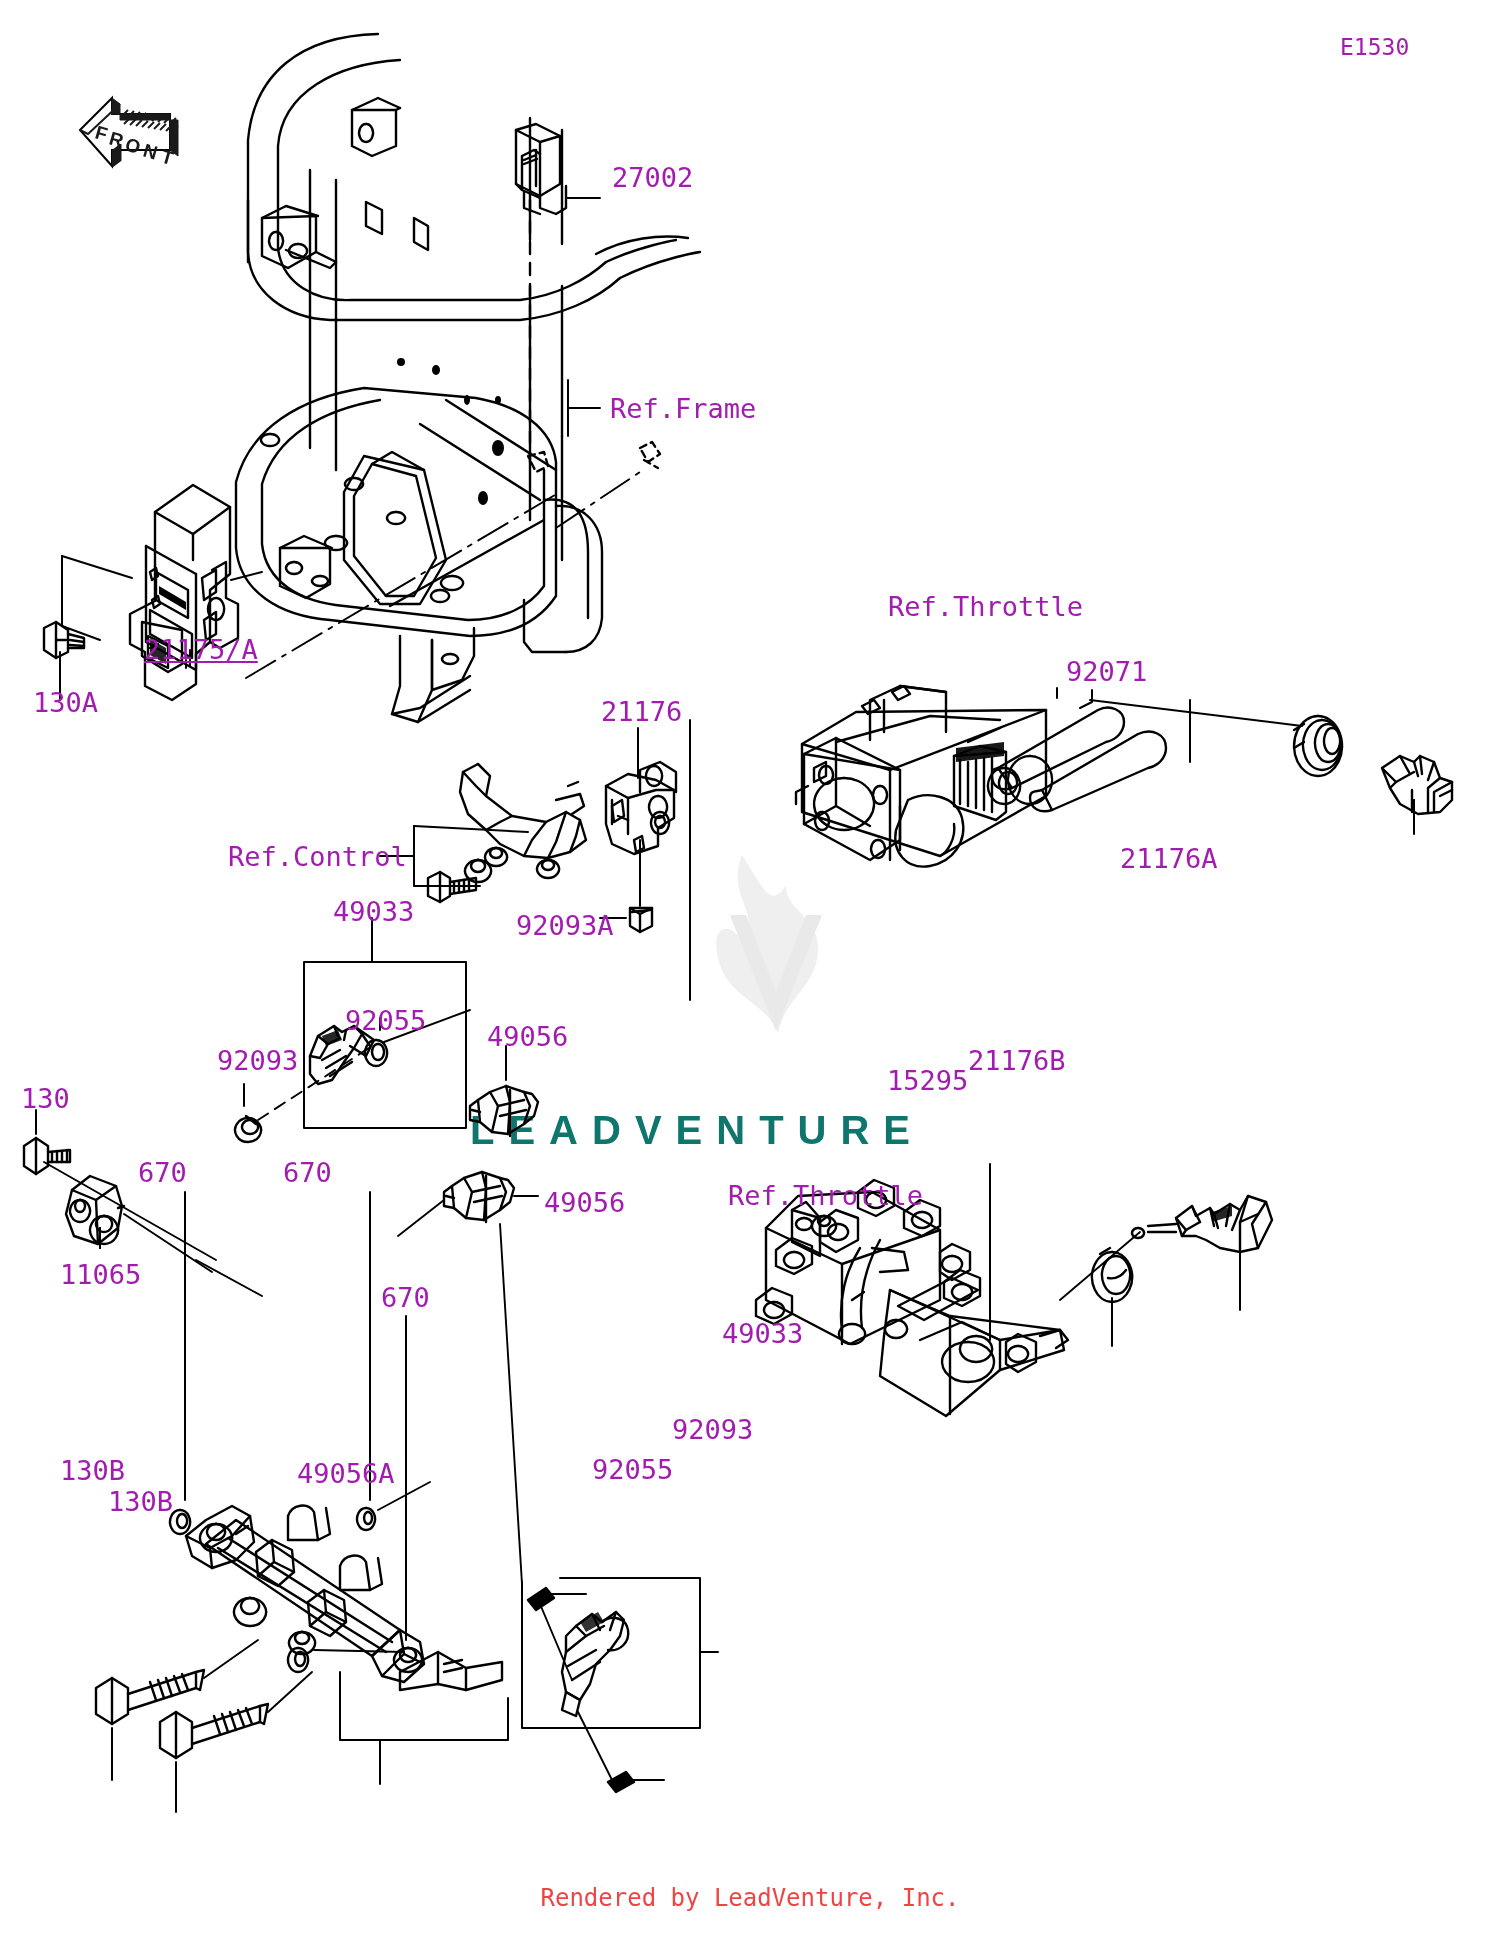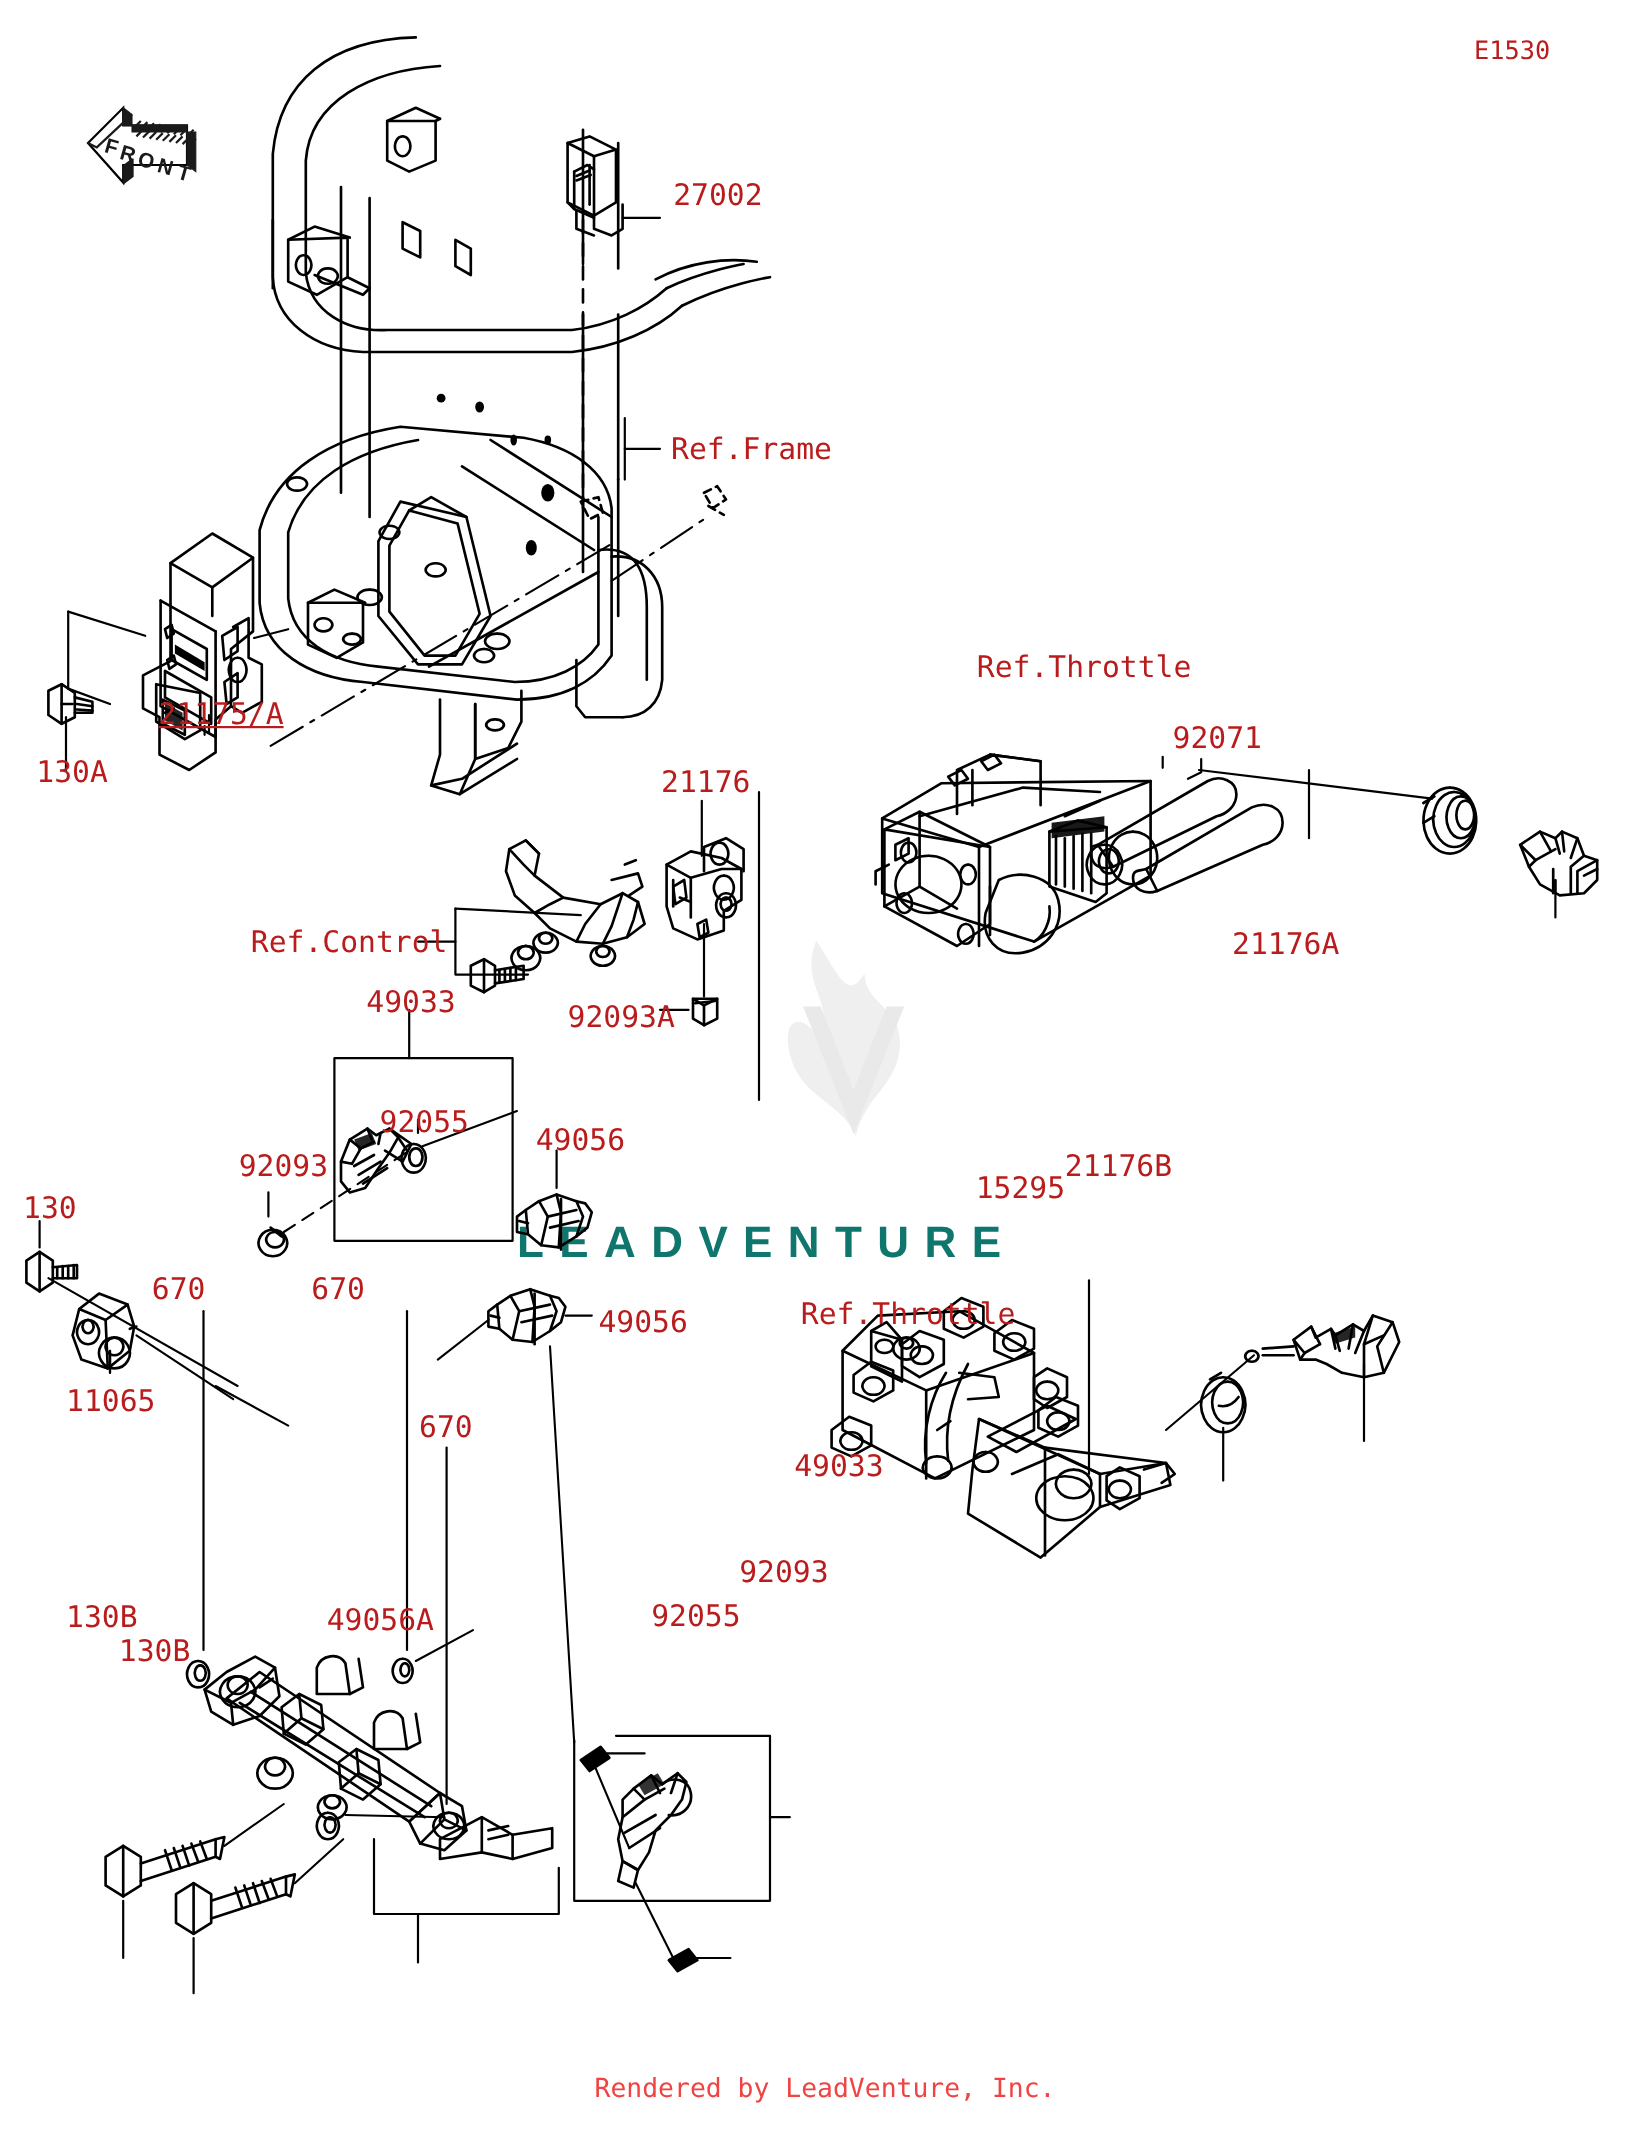--- a/index.html
+++ b/index.html
@@ -53,21 +53,21 @@
     height: 1938px;
     z-index: 2;
   }
   
   .lbl {
     position: absolute;
     z-index: 4;
     font-family: "DejaVu Sans Mono", "Liberation Mono", monospace;
     font-size: 27px;
     line-height: 1;
-    color: #b91c1c;
+    color: #a21caf;
     white-space: nowrap;
     letter-spacing: 0px;
   }
   .lbl.code  { font-size: 23px; }
   .footer {
     position: absolute;
     z-index: 4;
     left: 0;
     top: 1884px;
     width: 1500px;

